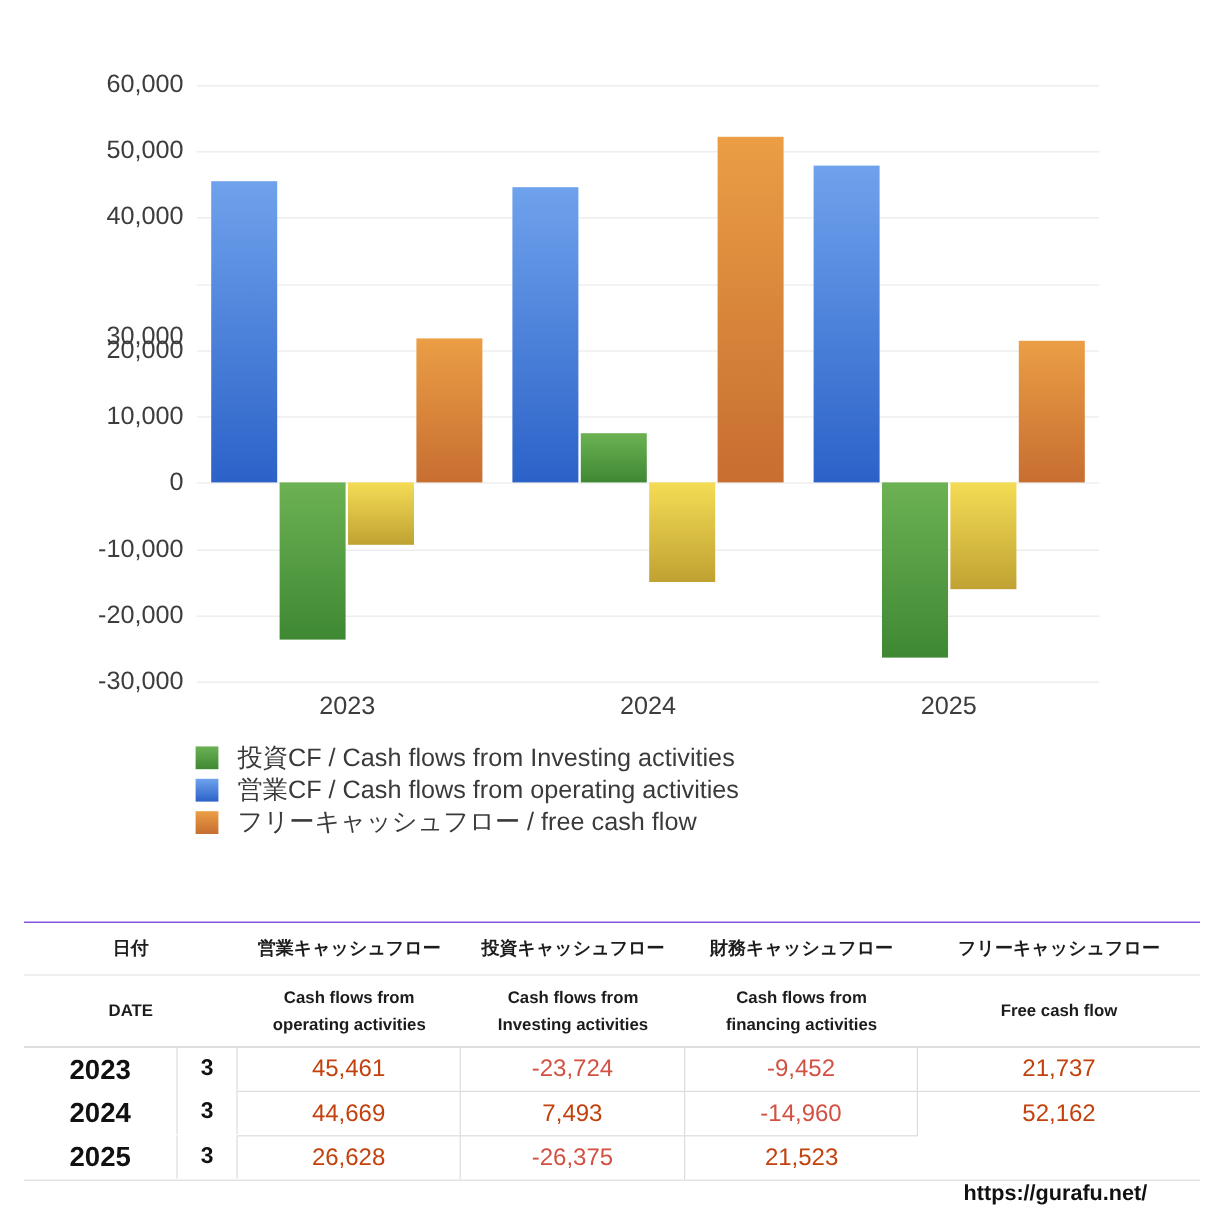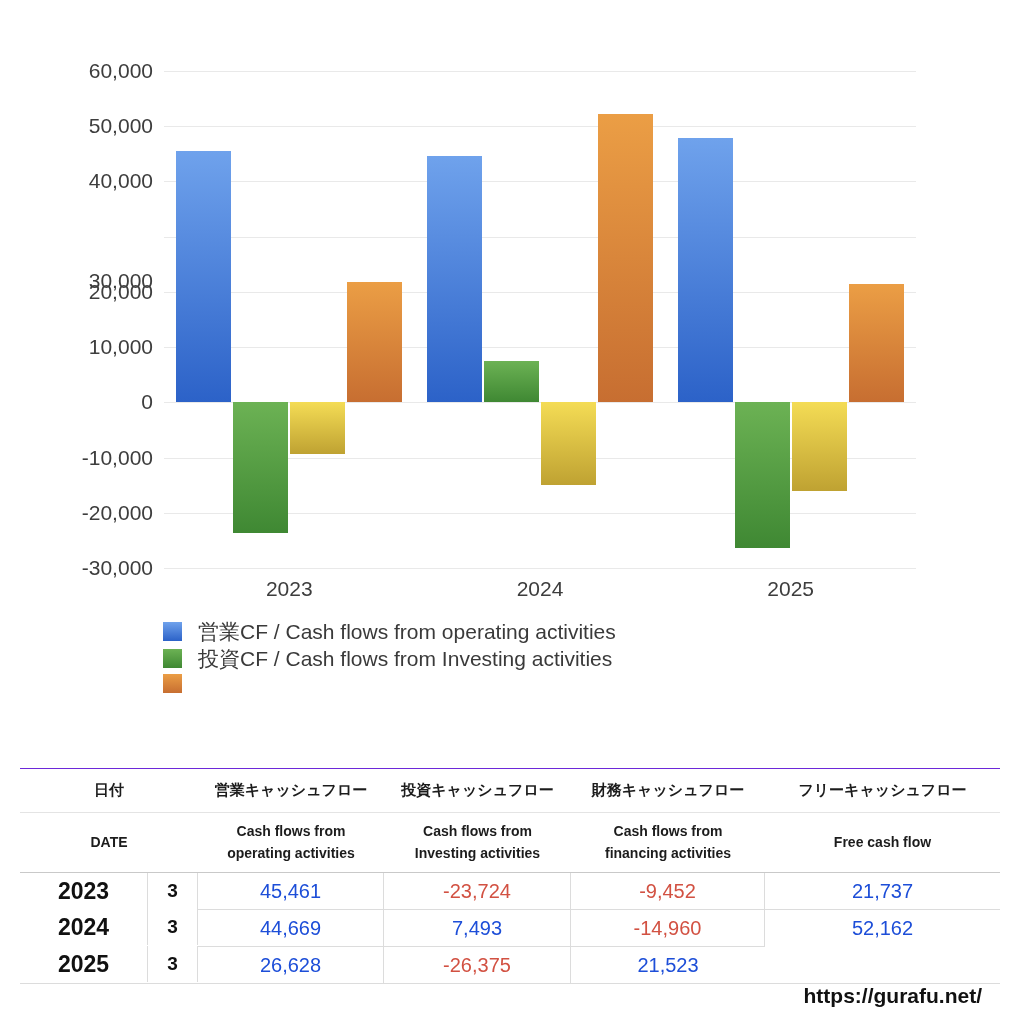--- a/index.html
+++ b/index.html
@@ -22,30 +22,30 @@
   
   #table{
     position:absolute;left:20px;top:768px;width:980px;
     display:grid;grid-template-columns:128px 50px 186px 187px 194px 235px;
     border-top:1px solid #6d28d9;border-bottom:1px solid #dcdcdc;
   }
   .cell{display:flex;align-items:center;justify-content:center;text-align:center;}
   .hja{height:43px;font-size:15px;font-weight:bold;color:#1c1c1c;border-bottom:1px solid #e4e4e4;}
   .hen{height:59px;font-size:14px;font-weight:bold;color:#1c1c1c;line-height:1.55;white-space:pre-line;border-bottom:1px solid #c9c9c9;}
   .span2{grid-column:span 2;}
-  .dcell{height:36px;font-size:20px;color:#1d4ed8;}
+  .dcell{height:36px;font-size:20px;color:#c2410c;}
   .ycell{font-size:23px;font-weight:bold;color:#111111;border-right:1px solid #dcdcdc;}
   .mcell{font-size:19px;font-weight:bold;color:#111111;border-right:1px solid #dcdcdc;}
   .vcell{border-right:1px solid #dcdcdc;}
   .vcell.last{border-right:none;}
   .vcell.rowdiv{border-top:1px solid #dcdcdc;}
   .neg{color:#D25142;}
   
   #footer-url{
-    position:absolute;right:42px;top:984px;font-size:21px;font-weight:bold;color:#111111;
+    position:absolute;right:68px;top:984px;font-size:18px;font-weight:bold;color:#111111;
     text-decoration:none;white-space:nowrap;
   }
 </style>
 </head>
 <body>
 
 <div id="chart">
     <div class="gridline" style="left: 164px; top: 71px; width: 752px;"></div>
     <div class="ylabel" style="left: 40px; top: 59px; width: 113px;">60,000</div>
     <div class="gridline" style="left: 164px; top: 126.2px; width: 752px;"></div>
@@ -77,29 +77,30 @@
     <div class="bar" style="left: 598px; top: 114.3px; width: 55px; height: 288.1px; background: linear-gradient(rgb(235, 158, 69), rgb(199, 110, 49));"></div>
     <div class="xlabel" style="left: 480px; top: 577px; width: 120px;">2024</div>
     <div class="bar" style="left: 677.7px; top: 137.8px; width: 55px; height: 264.5px; background: linear-gradient(rgb(111, 162, 236), rgb(44, 98, 200));"></div>
     <div class="bar" style="left: 734.7px; top: 402.3px; width: 55px; height: 145.6px; background: linear-gradient(rgb(108, 178, 84), rgb(63, 136, 51));"></div>
     <div class="bar" style="left: 791.7px; top: 402.3px; width: 55px; height: 88.7px; background: linear-gradient(rgb(244, 220, 85), rgb(191, 162, 50));"></div>
     <div class="bar" style="left: 848.7px; top: 283.5px; width: 55px; height: 118.9px; background: linear-gradient(rgb(235, 158, 69), rgb(199, 110, 49));"></div>
     <div class="xlabel" style="left: 730.7px; top: 577px; width: 120px;">2025</div>
   </div>
 <div id="legend">
     <div class="legend-row">
+      <span class="legend-swatch" style="background: linear-gradient(rgb(108, 178, 84), rgb(63, 136, 51));"></span>
+      <span class="legend-label">投資CF / Cash flows from Investing activities</span>
+    </div>
+    <div class="legend-row">
       <span class="legend-swatch" style="background: linear-gradient(rgb(111, 162, 236), rgb(44, 98, 200));"></span>
       <span class="legend-label">営業CF / Cash flows from operating activities</span>
     </div>
     <div class="legend-row">
-      <span class="legend-swatch" style="background: linear-gradient(rgb(108, 178, 84), rgb(63, 136, 51));"></span>
-      <span class="legend-label">投資CF / Cash flows from Investing activities</span>
-    </div>
-    <div class="legend-row">
       <span class="legend-swatch" style="background: linear-gradient(rgb(235, 158, 69), rgb(199, 110, 49));"></span>
+      <span class="legend-label">フリーキャッシュフロー / free cash flow</span>
     </div>
   </div>
 <div id="table">
     <div class="cell hja span2">日付</div>
     <div class="cell hja">営業キャッシュフロー</div>
     <div class="cell hja">投資キャッシュフロー</div>
     <div class="cell hja">財務キャッシュフロー</div>
     <div class="cell hja">フリーキャッシュフロー</div>
     <div class="cell hen span2">DATE</div>
     <div class="cell hen">Cash flows from

